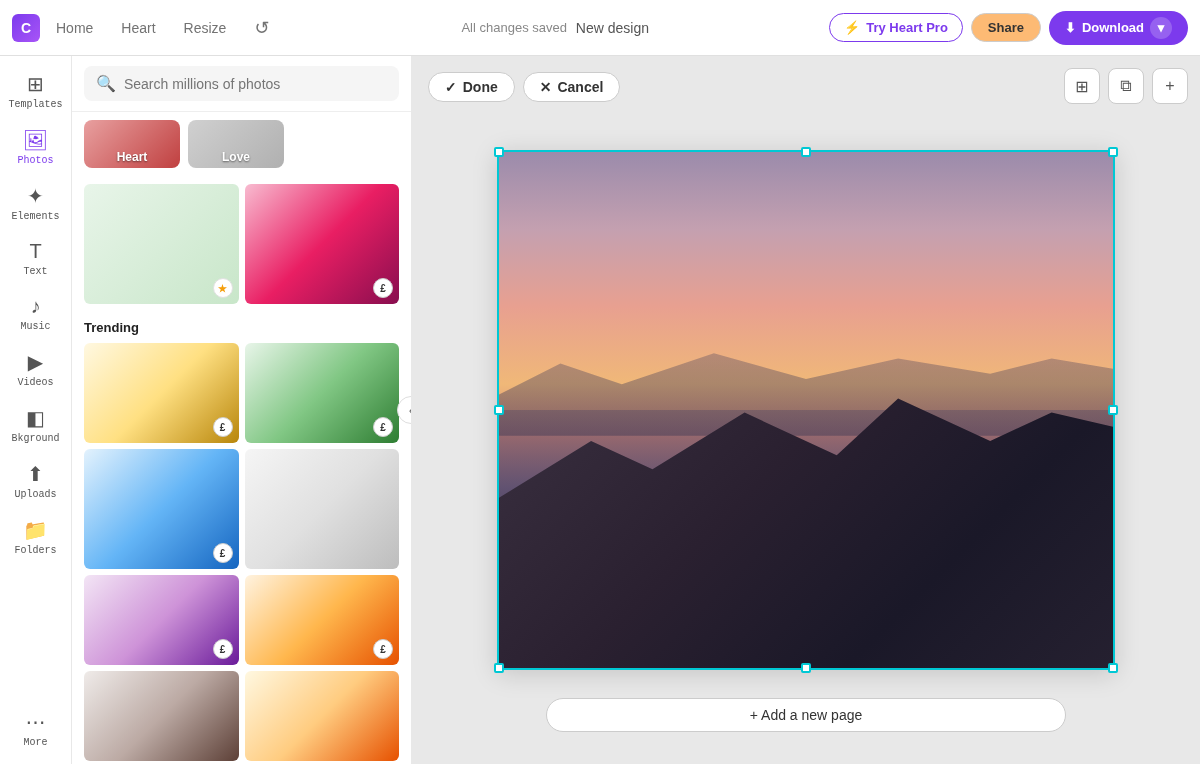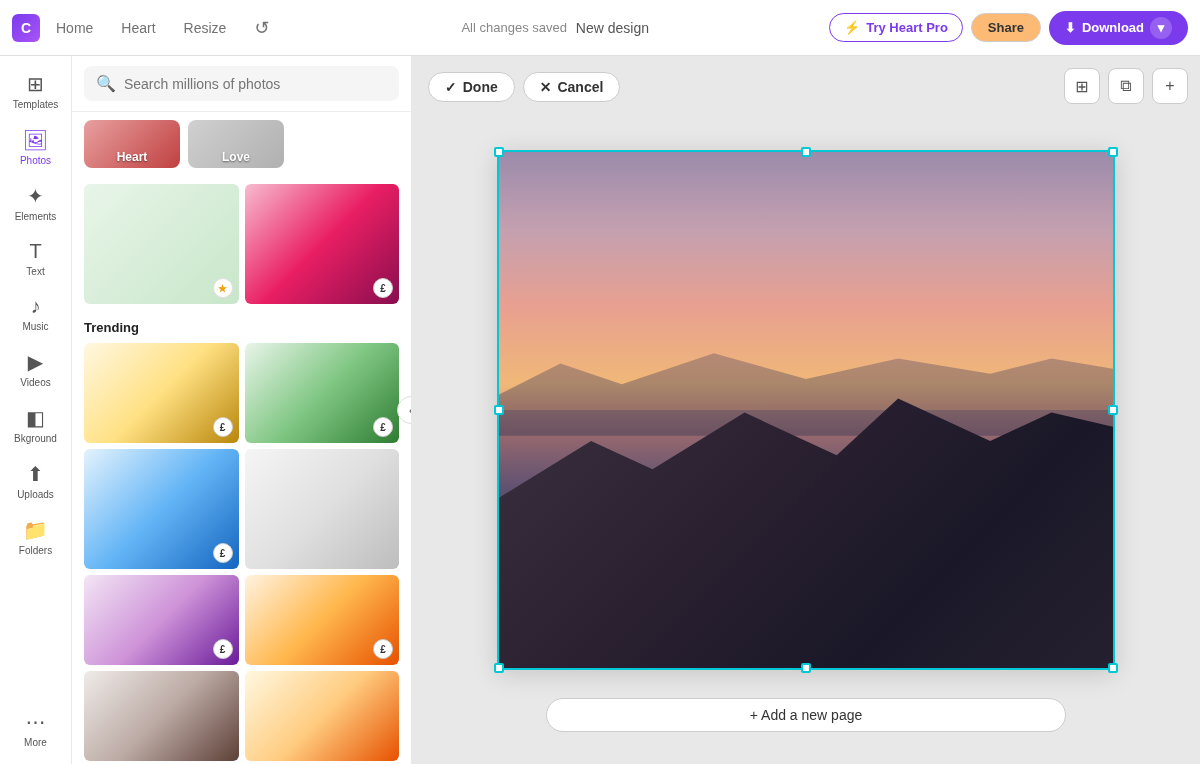--- a/index.html
+++ b/index.html
@@ -63,21 +63,21 @@
       padding: 8px 0;
       gap: 2px;
     }
     .sidebar-icon-item {
       display: flex; flex-direction: column; align-items: center;
       width: 64px; padding: 8px 4px; border-radius: 8px;
       cursor: pointer; font-size: 10px; color: #555; gap: 3px;
     }
     .sidebar-icon-item.active { color: #7c3aed; }
     .sidebar-icon-symbol { font-size: 20px; }
-    .sidebar-icon-label { font-size: 10px; text-align: left; }
+    .sidebar-icon-label { font-size: 10px; text-align: left; font-family: Liberation Mono, monospace; }
 
     
     .photos-panel {
       width: 340px;
       background: #fff;
       border-right: 1px solid #e8e8e8;
       display: flex;
       flex-direction: column;
       overflow: hidden;
     }

